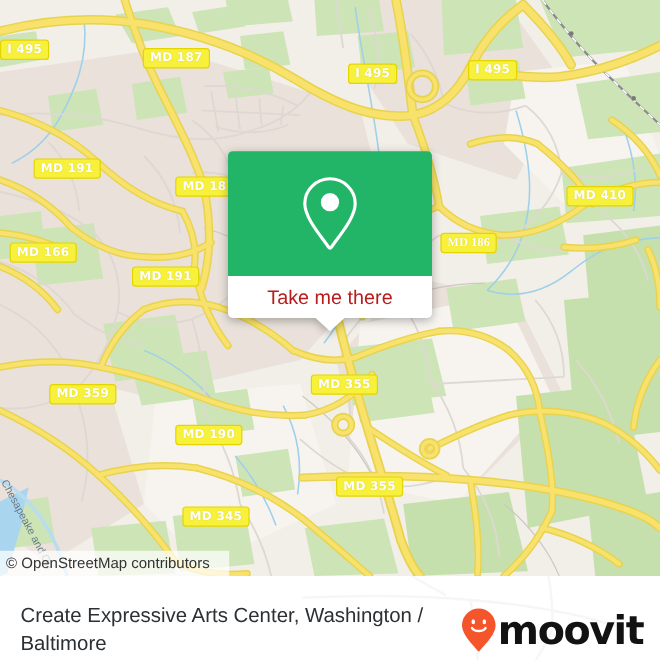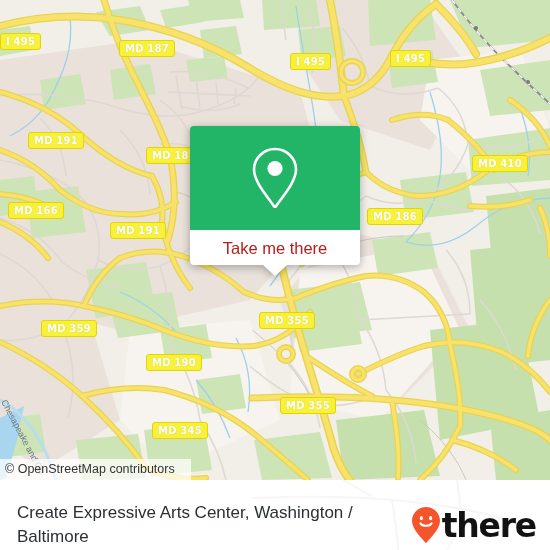--- a/index.html
+++ b/index.html
@@ -459,21 +459,21 @@
 
     <div id="shields">
         <div class="shield" style="left: 0px; top: 33px;">I 495</div>
         <div class="shield" style="left: 119px; top: 40px;">MD 187</div>
         <div class="shield" style="left: 290px; top: 53px;">I 495</div>
         <div class="shield" style="left: 390px; top: 50px;">I 495</div>
         <div class="shield" style="left: 28px; top: 132px;">MD 191</div>
         <div class="shield" style="left: 146px; top: 147px;">MD 187</div>
         <div class="shield" style="left: 472px; top: 155px;">MD 410</div>
         <div class="shield" style="left: 8px; top: 202px;">MD 166</div>
-        <div class="shield" style="left: 367px; top: 208px;">MD 186</div>
+        <div class="shield" style="left: 367px; top: 194px; font-family: Liberation Serif, serif;">MD 186</div>
         <div class="shield" style="left: 110px; top: 222px;">MD 191</div>
         <div class="shield" style="left: 259px; top: 312px;">MD 355</div>
         <div class="shield" style="left: 41px; top: 320px;">MD 359</div>
         <div class="shield" style="left: 146px; top: 354px;">MD 190</div>
         <div class="shield" style="left: 280px; top: 397px;">MD 355</div>
         <div class="shield" style="left: 152px; top: 422px;">MD 345</div>
       </div>
 
     <div id="popup">
       <div id="popup-top">
@@ -512,18 +512,18 @@
     </svg>
     <div id="footer-inner">
       <div id="footer-title">Create Expressive Arts Center, Washington / Baltimore</div>
       <div id="brand">
         <svg width="30" height="38" viewBox="0 0 30 38">
           <path d="M15 1 C7.3 1 1 7.3 1 15 C1 23.6 12 33 14.3 36.6 C14.6 37.1 15.4 37.1 15.7 36.6 C18 33 29 23.6 29 15 C29 7.3 22.7 1 15 1 Z" fill="#f4552b"></path>
           <ellipse cx="10.4" cy="12.2" rx="1.5" ry="2.1" fill="#ffffff"></ellipse>
           <ellipse cx="19.6" cy="12.2" rx="1.5" ry="2.1" fill="#ffffff"></ellipse>
           <path d="M9.4 17.4 C11.4 20.6 18.6 20.6 20.6 17.4" fill="none" stroke="#ffffff" stroke-width="2" stroke-linecap="round"></path>
         </svg>
-        <span id="brand-word">there</span>
+        <span id="brand-word">moovit</span>
       </div>
     </div>
   </div>
 
 </div>
 
 </body></html>

